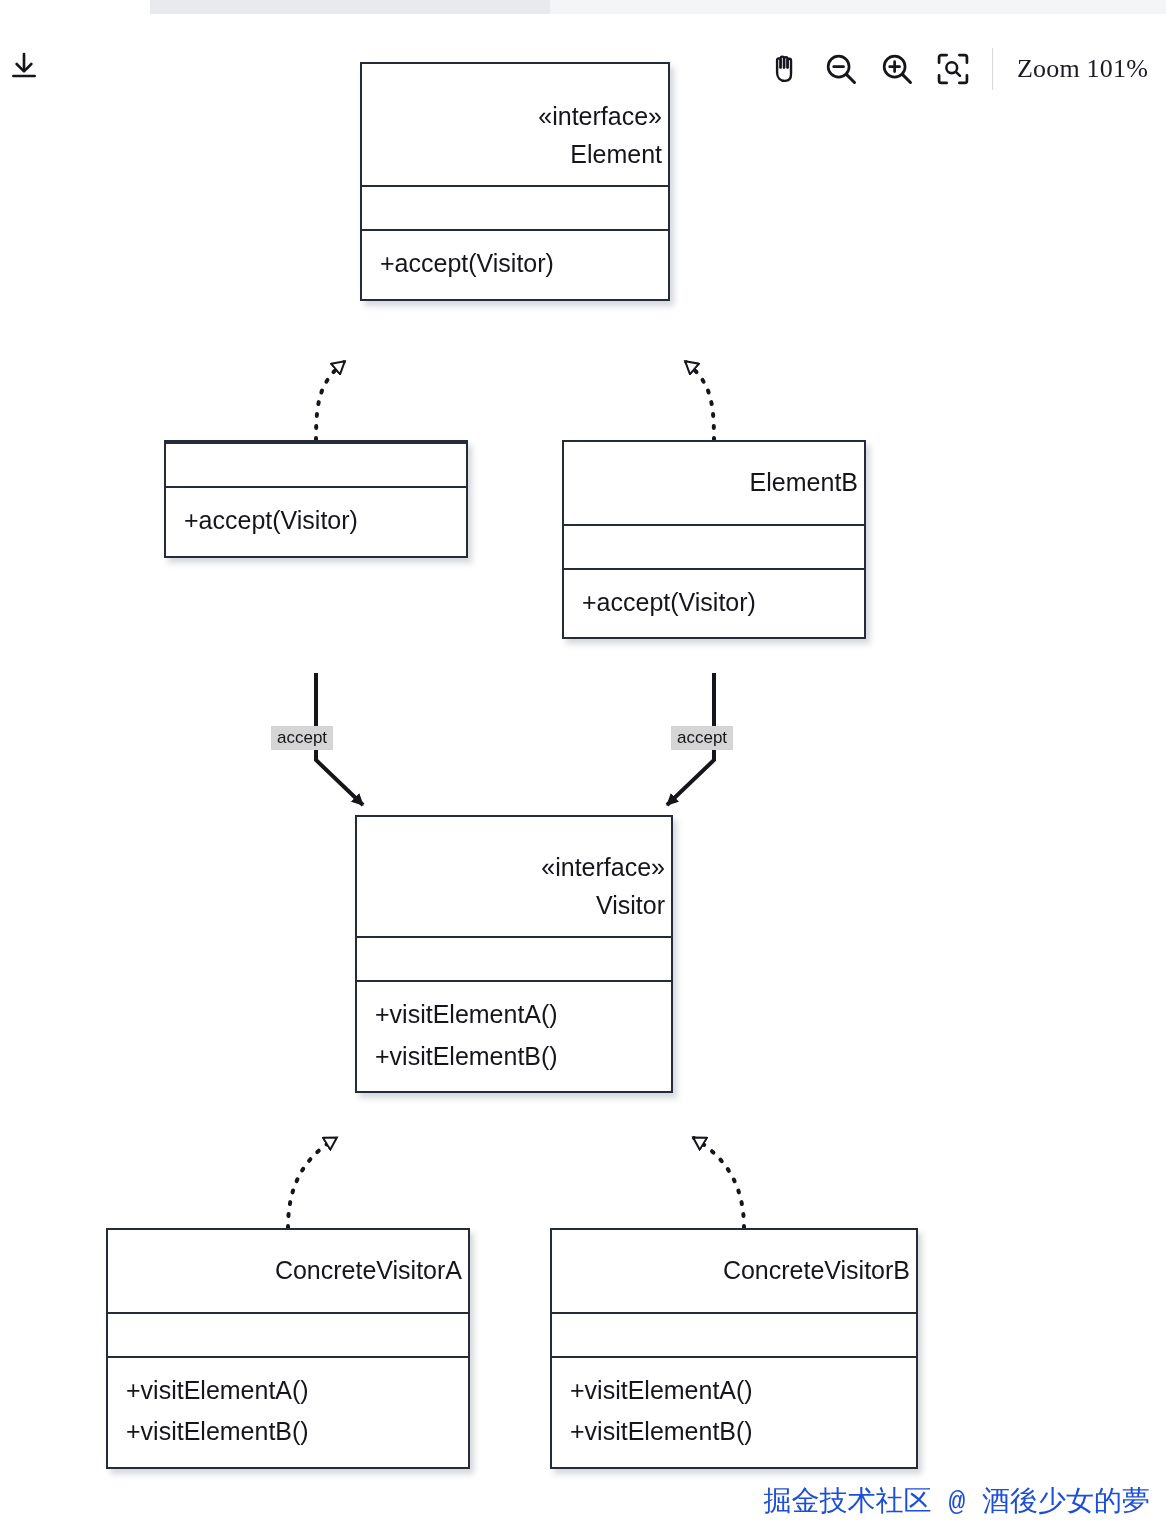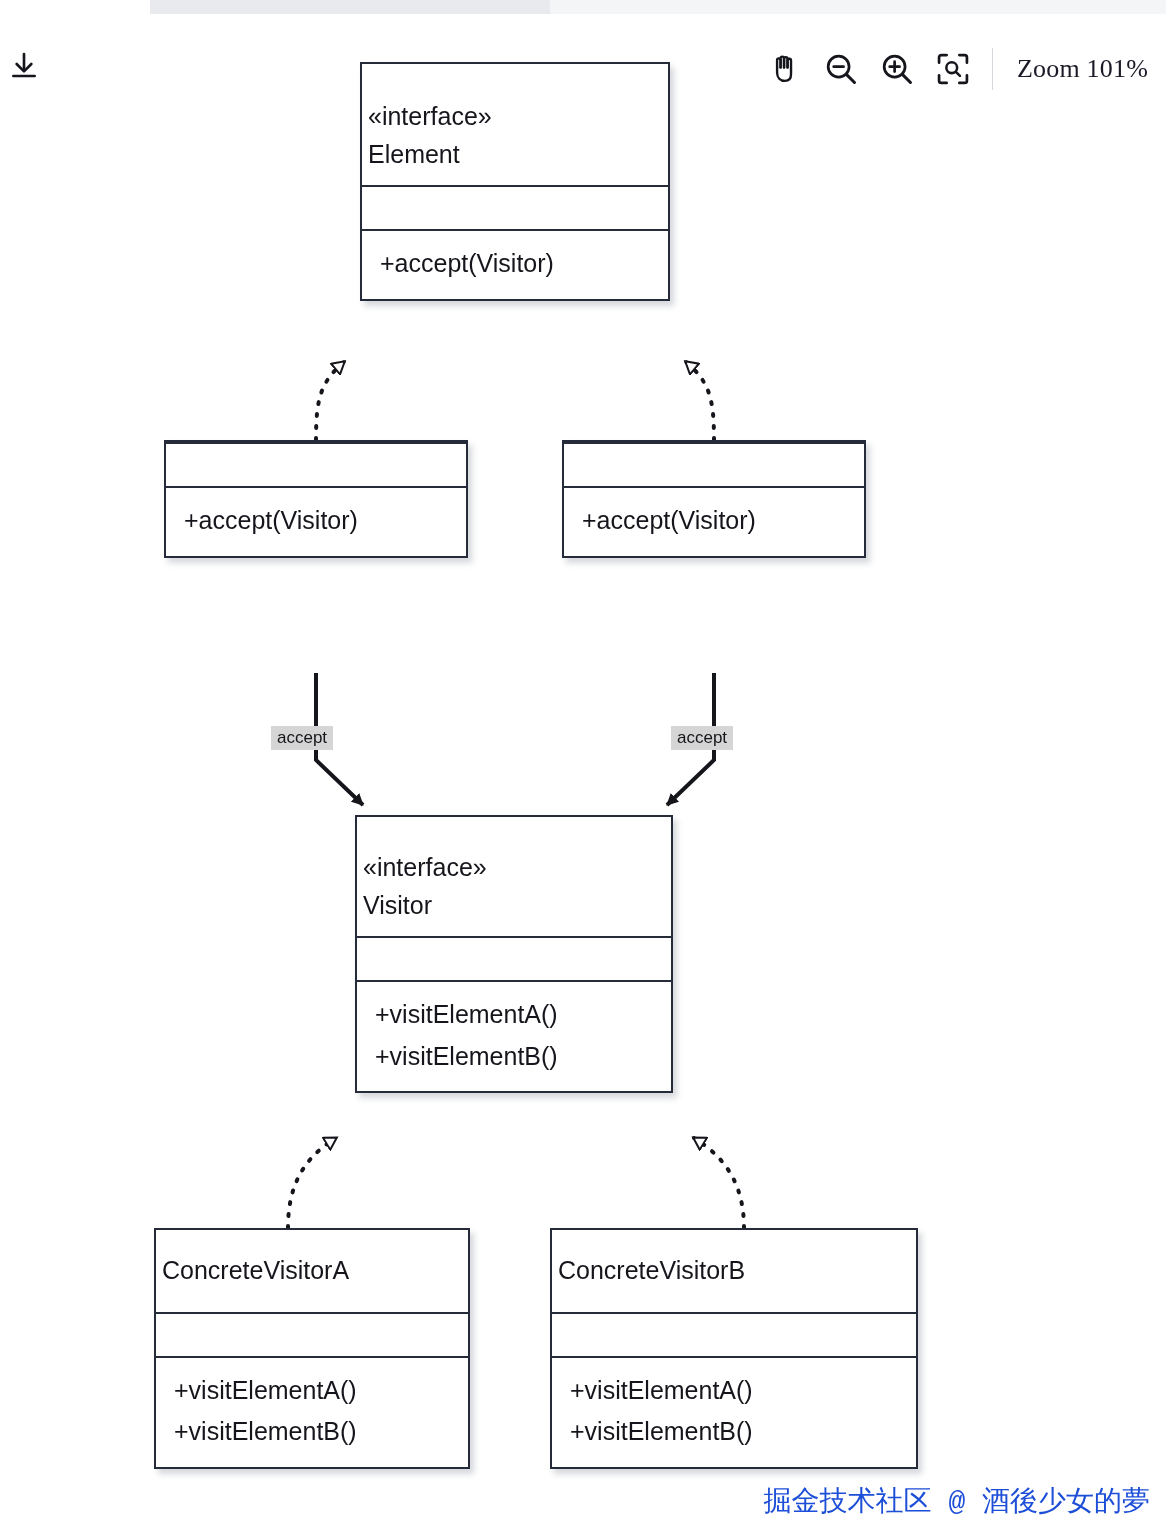--- a/index.html
+++ b/index.html
@@ -90,21 +90,21 @@
   
   .uml {
     position: absolute;
     background: #ffffff;
     border: 2.5px solid #262b3a;
     box-sizing: border-box;
     box-shadow: 4px 5px 6px rgba(120,125,140,0.30);
     z-index: 10;
   }
   .uml .hdr {
-    text-align: left;
+    text-align: right;
     padding: 10px 6px 12px 6px;
     box-sizing: border-box;
   }
   .uml .stereo {
     font-size: 25px;
     color: #15151c;
     line-height: 1.5;
   }
   .uml .cname {
     font-size: 25px;
@@ -126,21 +126,21 @@
     color: #15151c;
     line-height: 1.66;
     white-space: nowrap;
   }
 
   
   #box-element   { left: 360px; top: 62px;  width: 310px; }
   #box-elementa  { left: 164px; top: 440px; width: 304px; }
   #box-elementb  { left: 562px; top: 440px; width: 304px; }
   #box-visitor   { left: 355px; top: 815px; width: 318px; }
-  #box-cva       { left: 106px; top: 1228px; width: 316px; margin-left: 48px; }
+  #box-cva       { left: 106px; top: 1228px; width: 364px; }
   #box-cvb       { left: 550px; top: 1228px; width: 368px; }
 
   #box-element .hdr { padding-top: 34px; }
   #box-visitor .hdr { padding-top: 32px; }
 
   .plain-hdr { padding-top: 22px !important; padding-bottom: 22px !important; }
 
   
   .edge-label {
     position: absolute;
@@ -264,20 +264,23 @@
   </div>
 
   <div class="uml" id="box-elementa">
     <div class="div attrs"></div>
     <div class="div ops">
       <div>+accept(Visitor)</div>
     </div>
   </div>
 
   <div class="uml" id="box-elementb">
+    <div class="hdr plain-hdr">
+      <div class="cname">ElementB</div>
+    </div>
     <div class="div attrs"></div>
     <div class="div ops">
       <div>+accept(Visitor)</div>
     </div>
   </div>
 
   <div class="uml" id="box-visitor">
     <div class="hdr">
       <div class="stereo">«interface»</div>
       <div class="cname">Visitor</div>

